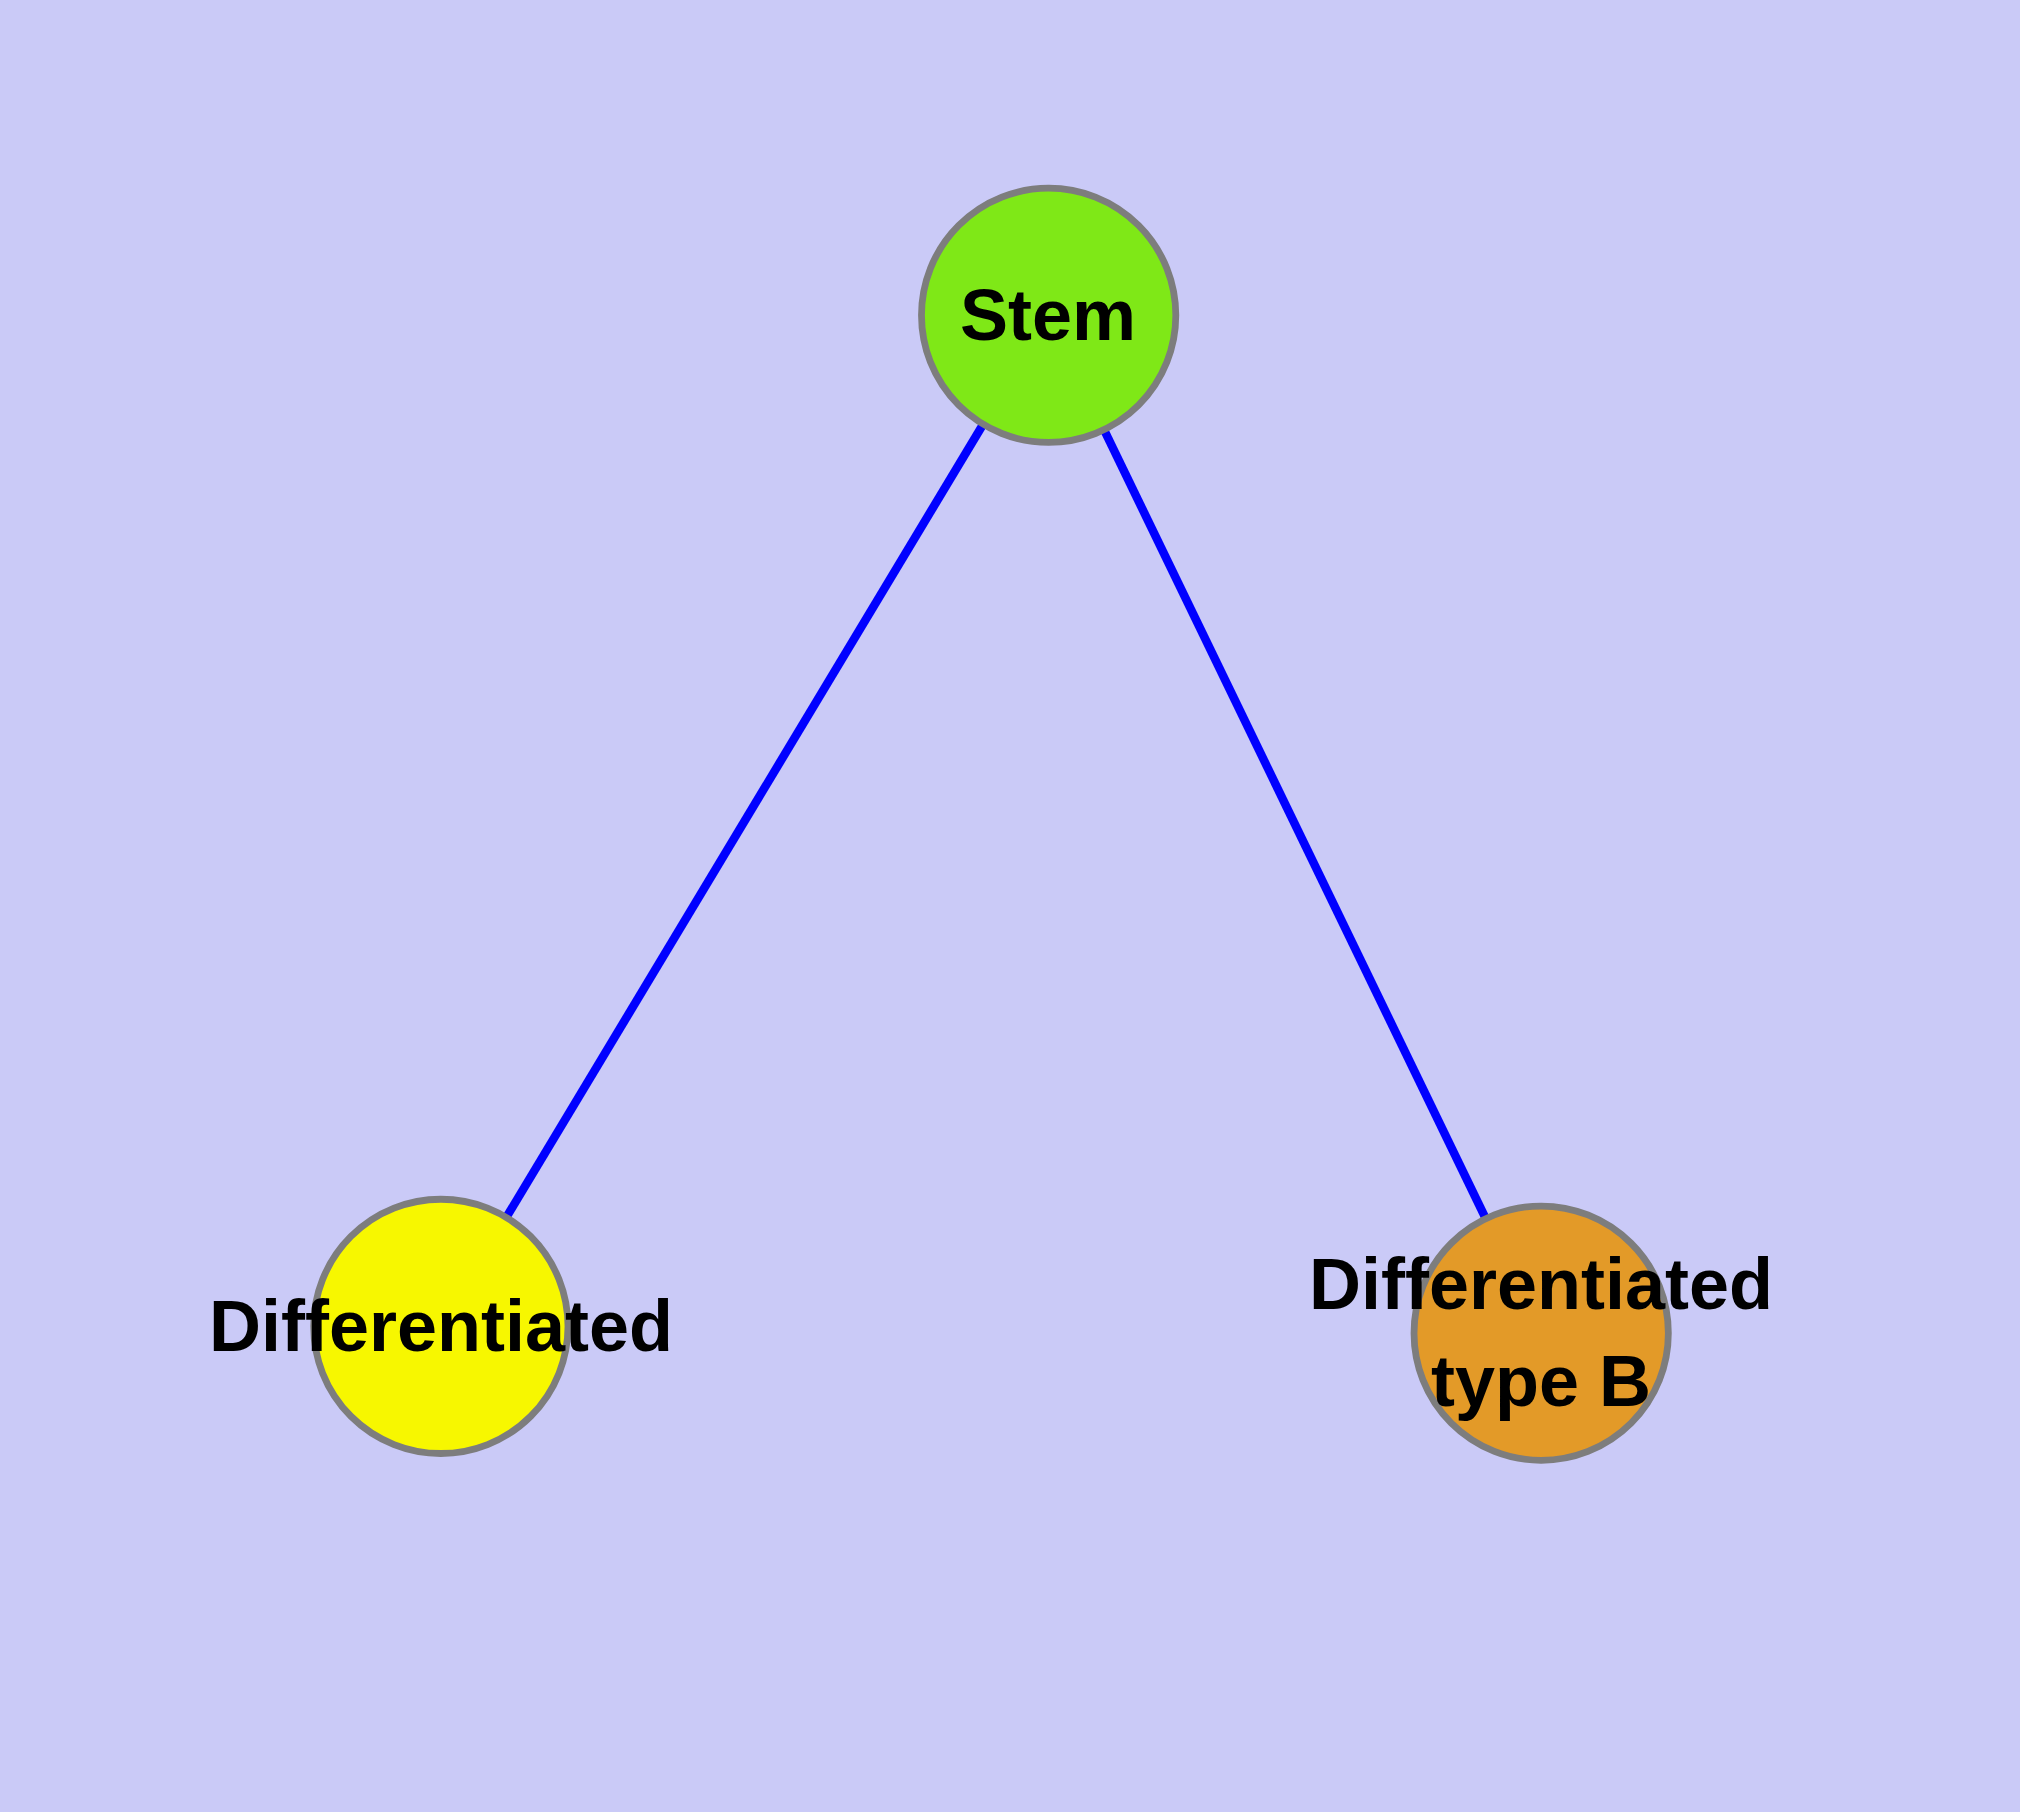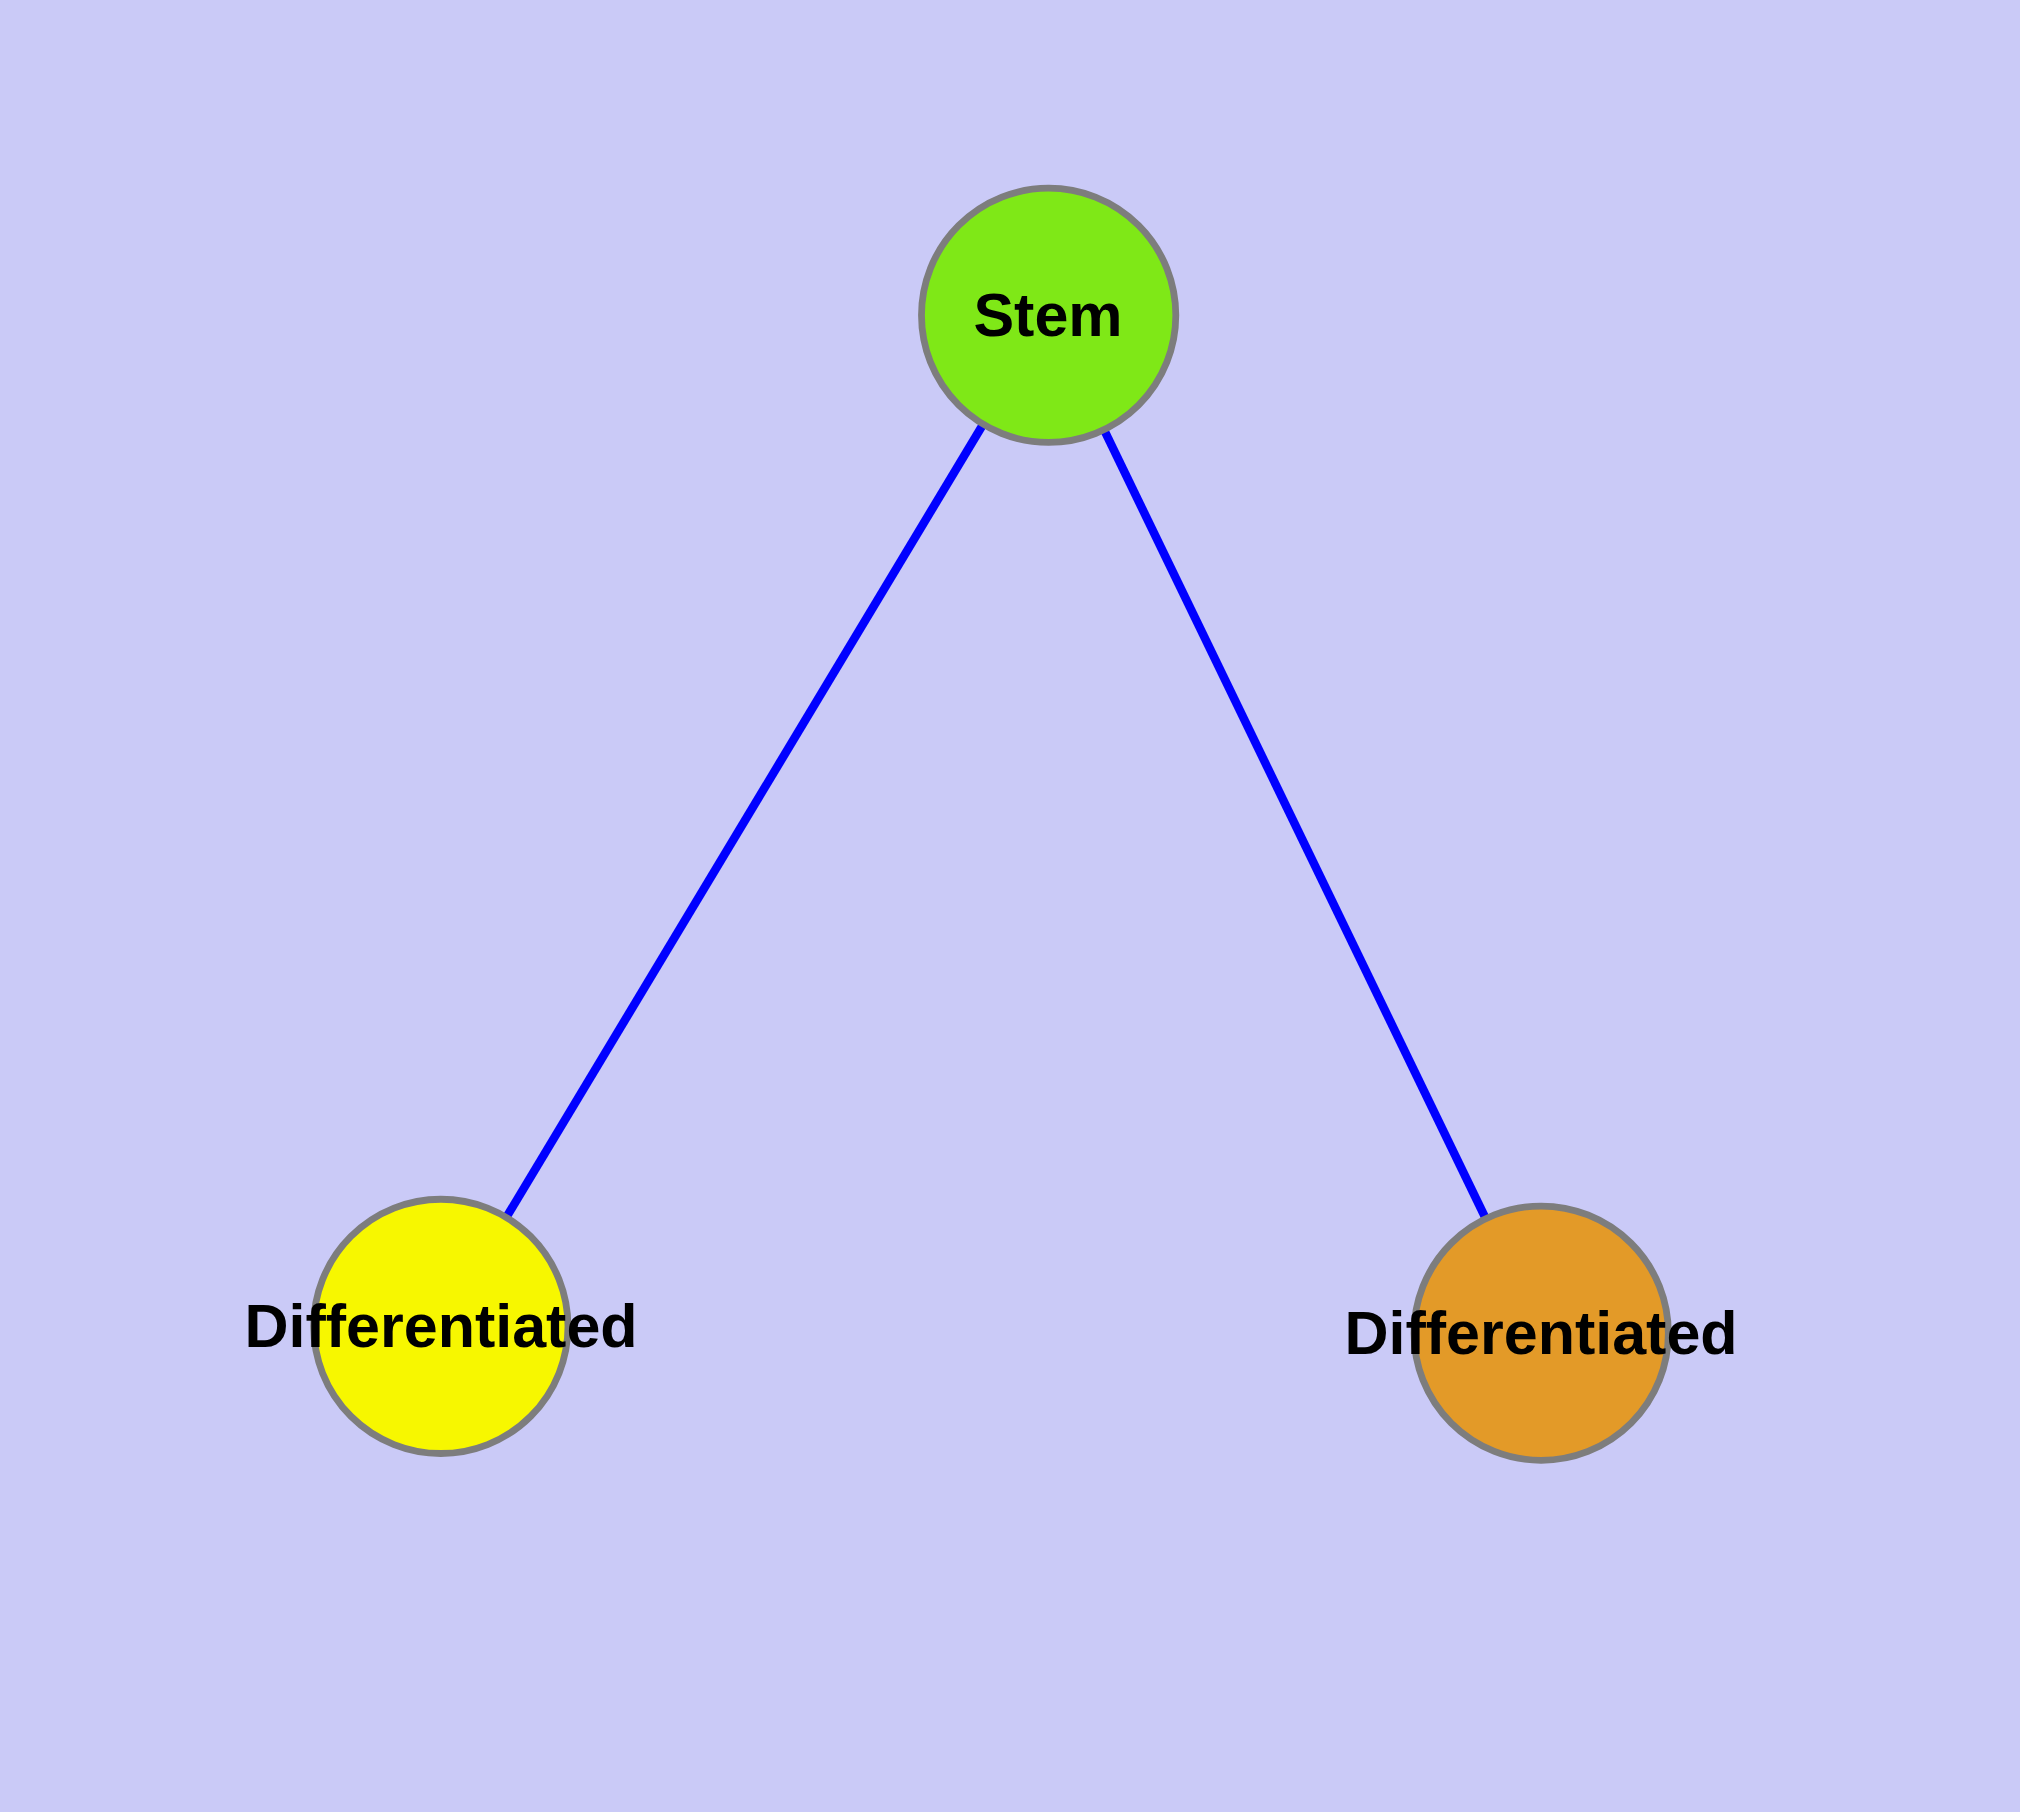--- a/index.html
+++ b/index.html
@@ -26,21 +26,21 @@
     top: 0;
     width: 100%;
     height: 100%;
     pointer-events: none;
   }
   .node-label {
     position: absolute;
     transform: translate(-50%, -50%);
     text-align: center;
     font-weight: bold;
-    font-size: 61px;
+    font-size: 72px;
     line-height: 97px;
     color: #000000;
     white-space: nowrap;
   }
 </style>
 </head>
 <body>
 
 <div class="stage" style="background: rgb(202, 202, 247); width: 2021px; height: 1812px;">
   <svg viewBox="0 0 2384 2138" preserveAspectRatio="none">
@@ -52,16 +52,17 @@
     </svg>
   <div class="label-layer">
       <div class="node-label" style="left: 1048px; top: 315px; color: rgb(0, 0, 0);">
         <div>Stem</div>
       </div>
       <div class="node-label" style="left: 441px; top: 1326px; color: rgb(0, 0, 0);">
         <div>Differentiated</div>
       </div>
       <div class="node-label" style="left: 1541px; top: 1333px; color: rgb(0, 0, 0);">
         <div>Differentiated</div>
+        <div>type B</div>
       </div>
     </div>
 </div>
 
 
 </body></html>

